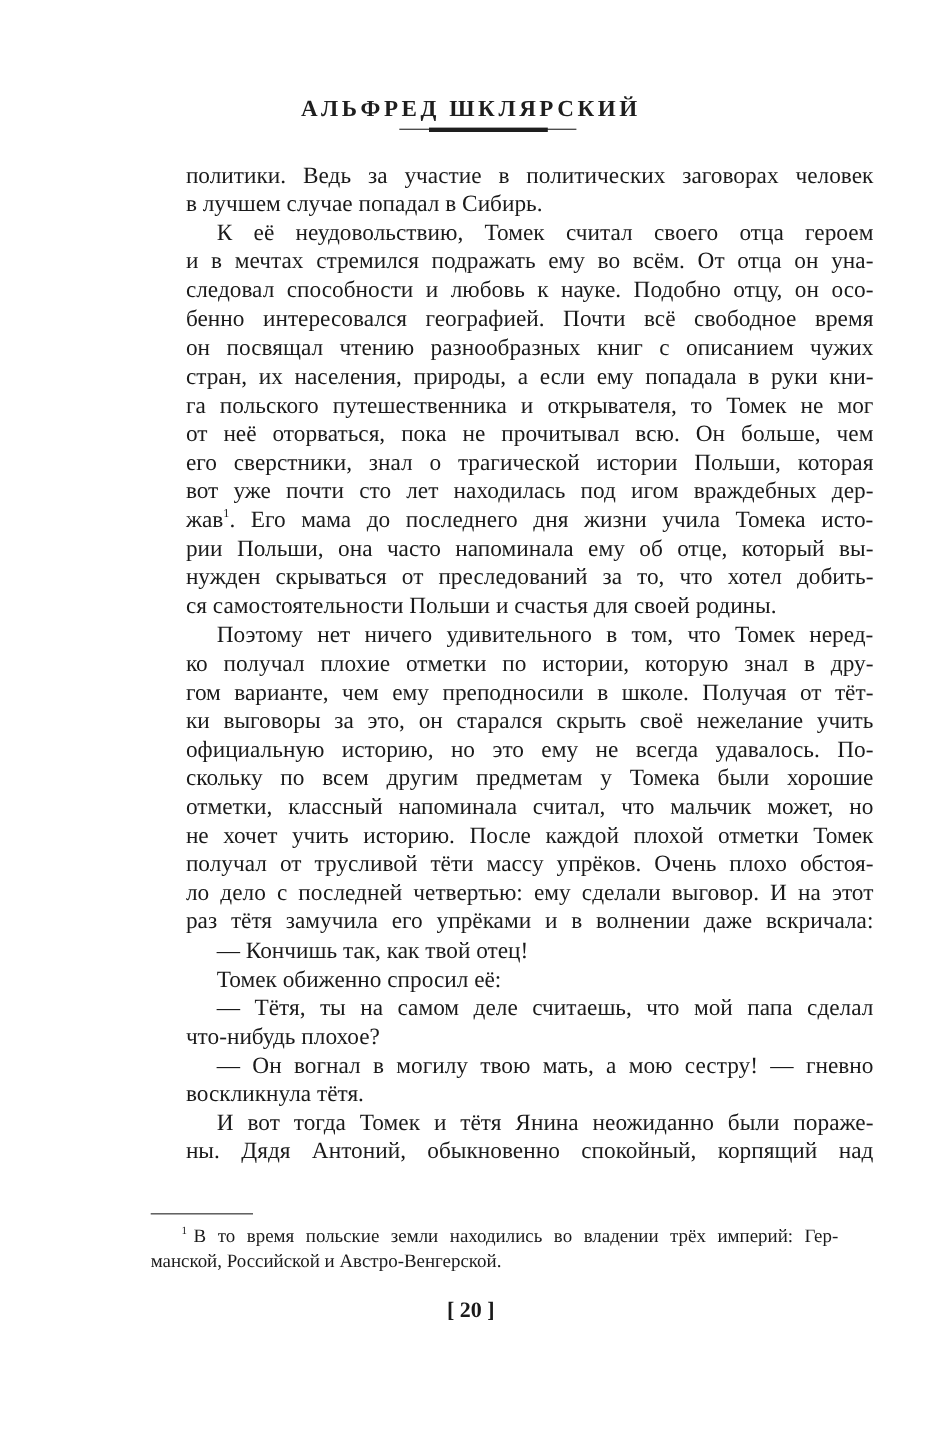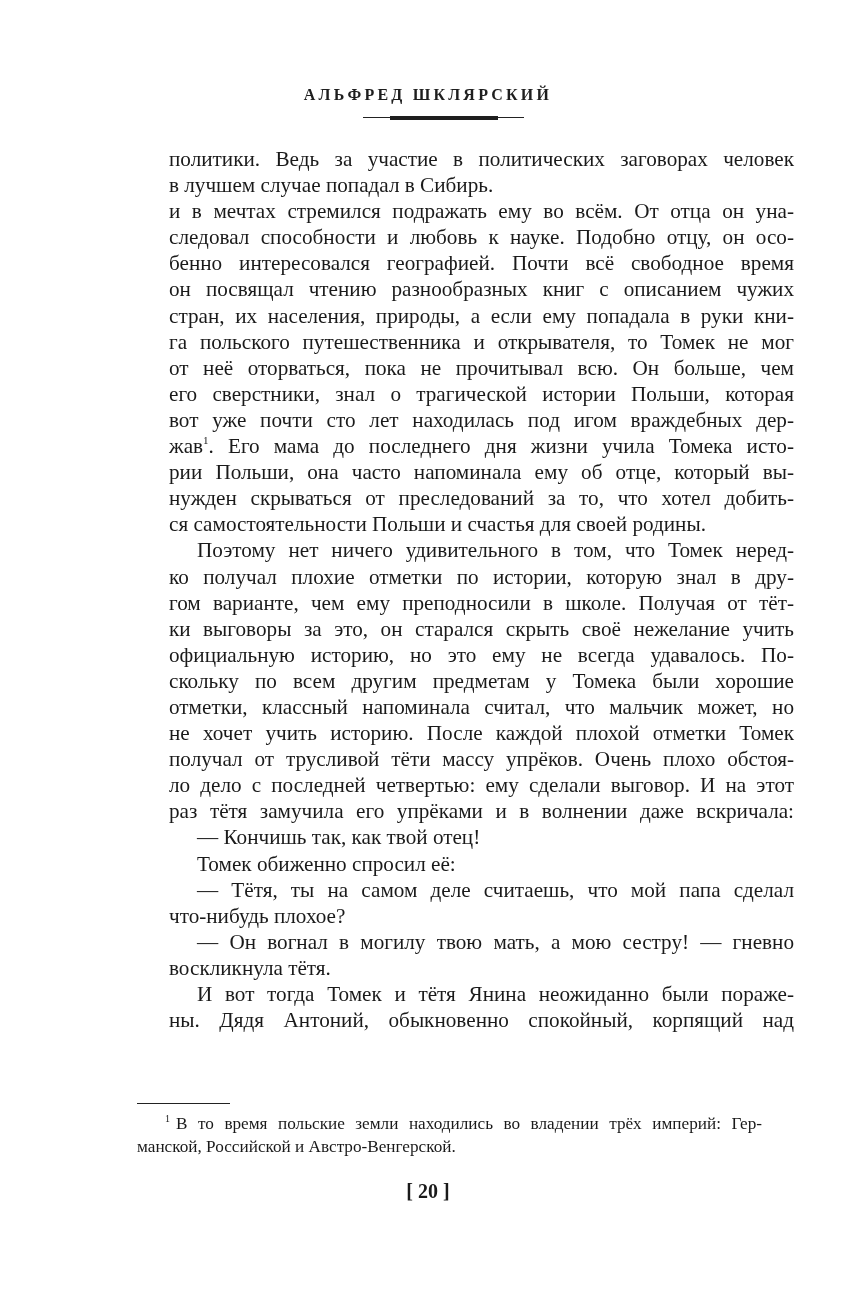--- a/index.html
+++ b/index.html
@@ -1,21 +1,21 @@
 <!DOCTYPE html>
 <html><head>
 <meta charset="utf-8">
 <style>
   html, body { margin: 0; padding: 0; background: #ffffff; }
   body { width: 856px; height: 1299px; position: relative; overflow: hidden; }
   .page { position: absolute; left: 0; top: 0; width: 856px; height: 1299px; background: #ffffff; color: #1a1a1a; }
   .running-head {
     position: absolute; top: 86px; left: 0; width: 856px; text-align: center;
     font-family: "Liberation Serif", "DejaVu Serif", serif;
-    font-weight: bold; font-size: 16px; letter-spacing: 3.2px; color: #1e1e1e;
+    font-weight: bold; font-size: 21px; letter-spacing: 3.2px; color: #1e1e1e;
   }
   .head-rule { position: absolute; top: 117px; left: 363px; width: 161px; height: 1px; background: #222; }
   .head-rule-thick { position: absolute; top: 116px; left: 390px; width: 108px; height: 4px; background: #1e1e1e; }
   .body-text {
     position: absolute; top: 146px; left: 137px; width: 625px;
     font-family: "Liberation Serif", "DejaVu Serif", serif;
     font-size: 21.2px; line-height: 26.1px; color: #1a1a1a; margin-left: 32px;
   }
   .line { display: block; white-space: nowrap; text-align: justify; text-align-last: justify; height: 26.1px; }
   .line.last { text-align-last: left; }
@@ -39,20 +39,21 @@
 <body>
 
 <div class="page">
   <div class="running-head">АЛЬФРЕД ШКЛЯРСКИЙ</div>
   <div class="head-rule"></div>
   <div class="head-rule-thick"></div>
 
   <div class="body-text" id="body-text">
       <span class="line">политики. Ведь за участие в политических заговорах человек</span>
       <span class="line last">в лучшем случае попадал в Сибирь.</span>
+      <span class="line indent">К её неудовольствию, Томек считал своего отца героем</span>
       <span class="line">и в мечтах стремился подражать ему во всём. От отца он уна-</span>
       <span class="line">следовал способности и любовь к науке. Подобно отцу, он осо-</span>
       <span class="line">бенно интересовался географией. Почти всё свободное время</span>
       <span class="line">он посвящал чтению разнообразных книг с описанием чужих</span>
       <span class="line">стран, их населения, природы, а если ему попадала в руки кни-</span>
       <span class="line">га польского путешественника и открывателя, то Томек не мог</span>
       <span class="line">от неё оторваться, пока не прочитывал всю. Он больше, чем</span>
       <span class="line">его сверстники, знал о трагической истории Польши, которая</span>
       <span class="line">вот уже почти сто лет находилась под игом враждебных дер-</span>
       <span class="line"><span>жав</span><sup class="fn">1</sup><span>. Его мама до последнего дня жизни учила Томека исто-</span></span>

